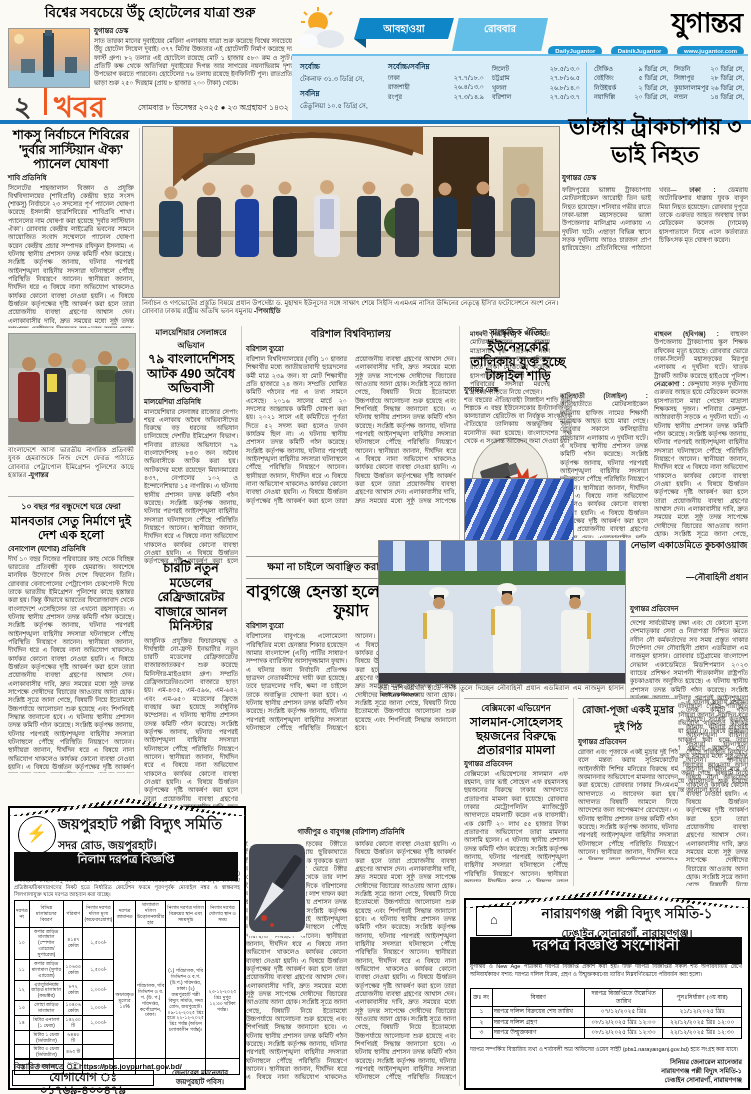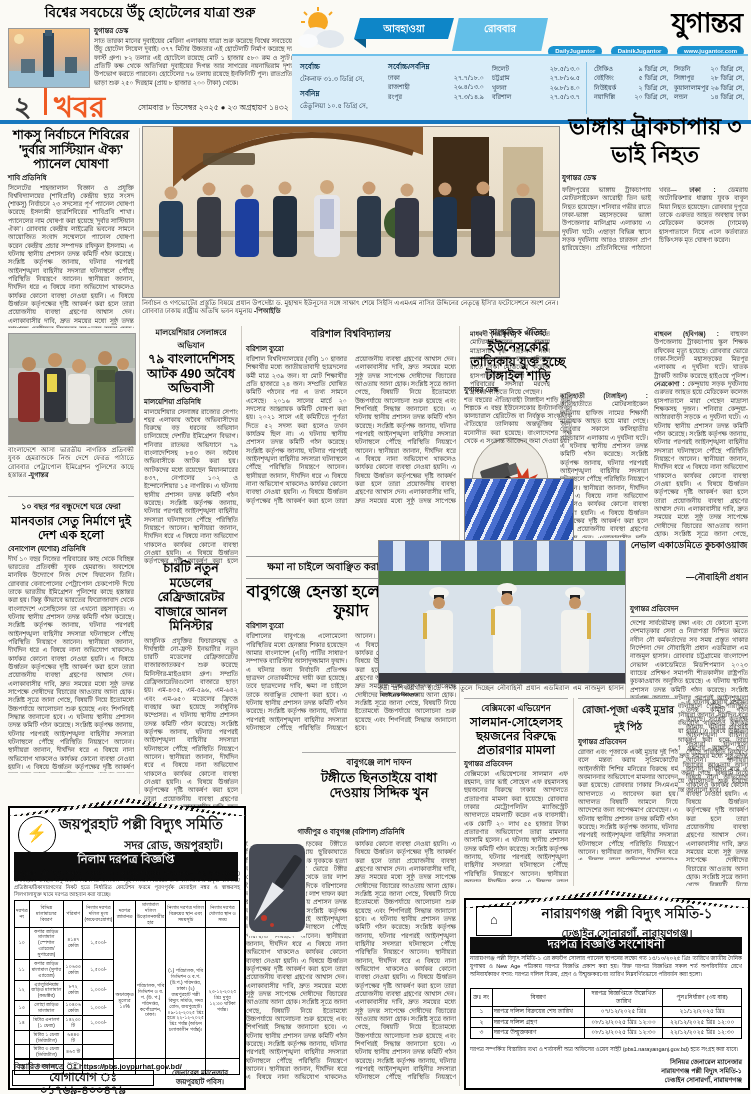--- a/index.html
+++ b/index.html
@@ -425,45 +425,41 @@
   </div>
 
   <div class="abs" style="left:578px;top:698px;width:42px;height:188px"></div>
   <div class="abs" style="left:578px;top:698px;width:100px;height:188px;background:#fbfaf5">
     <div class="kick" style="font-size:10px;border-top:1px solid #aaa;padding-top:3px">রোজা-পূজা একই মুদ্রার দুই পিঠ</div>
     <div class="by">যুগান্তর প্রতিবেদন</div>
     <div class="body" style="height:112px">রোজা এবং পূজাকে একই মুদ্রার দুই পিঠ বলে মন্তব্য করায় সুপ্রিমকোর্টের আইনজীবী শিশির মনিরের বিরুদ্ধে ধর্ম অবমাননার অভিযোগে মামলার আবেদন করা হয়েছে। রোববার ঢাকার সিএমএম আদালতে এ আবেদন করা হয়। আদালত বিষয়টি আমলে নিয়ে আদেশের জন্য অপেক্ষমাণ রেখেছেন। এ ঘটনায় স্থানীয় প্রশাসন তদন্ত কমিটি গঠন করেছে। সংশ্লিষ্ট কর্তৃপক্ষ জানায়, ঘটনার পরপরই আইনশৃঙ্খলা বাহিনীর সদস্যরা ঘটনাস্থলে পৌঁছে পরিস্থিতি নিয়ন্ত্রণে আনেন। স্থানীয়রা জানান, দীর্ঘদিন ধরে এ বিষয়ে নানা অভিযোগ থাকলেও কার্যকর কোনো ব্যবস্থা নেওয়া হয়নি। এ বিষয়ে ঊর্ধ্বতন কর্তৃপক্ষের দৃষ্টি আকর্ষণ করা হলে তারা প্রয়োজনীয় ব্যবস্থা গ্রহণের আশ্বাস দেন। এলাকাবাসীর দাবি, দ্রুত সময়ের মধ্যে সুষ্ঠু তদন্ত সাপেক্ষে দোষীদের বিচারের আওতায় আনা হোক। সংশ্লিষ্ট সূত্রে জানা গেছে, বিষয়টি নিয়ে ইতোমধ্যে উচ্চপর্যায়ে আলোচনা শুরু হয়েছে এবং শিগগিরই সিদ্ধান্ত জানানো হবে।</div>
   </div>
   <div class="abs body" style="left:686px;top:698px;width:62px;height:188px">এ ঘটনায় স্থানীয় প্রশাসন তদন্ত কমিটি গঠন করেছে। সংশ্লিষ্ট কর্তৃপক্ষ জানায়, ঘটনার পরপরই আইনশৃঙ্খলা বাহিনীর সদস্যরা ঘটনাস্থলে পৌঁছে পরিস্থিতি নিয়ন্ত্রণে আনেন। স্থানীয়রা জানান, দীর্ঘদিন ধরে এ বিষয়ে নানা অভিযোগ থাকলেও কার্যকর কোনো ব্যবস্থা নেওয়া হয়নি। এ বিষয়ে ঊর্ধ্বতন কর্তৃপক্ষের দৃষ্টি আকর্ষণ করা হলে তারা প্রয়োজনীয় ব্যবস্থা গ্রহণের আশ্বাস দেন। এলাকাবাসীর দাবি, দ্রুত সময়ের মধ্যে সুষ্ঠু তদন্ত সাপেক্ষে দোষীদের বিচারের আওতায় আনা হোক। সংশ্লিষ্ট সূত্রে জানা গেছে, বিষয়টি নিয়ে ইতোমধ্যে উচ্চপর্যায়ে আলোচনা শুরু হয়েছে এবং শিগগিরই সিদ্ধান্ত জানানো হবে।</div>
 
-  <div class="abs" style="left:302px;top:752px;width:154px;height:72px">
-    <div class="kick" style="font-size:8.5px;border-top:1px solid #aaa;padding-top:3px">বাবুগঞ্জে লাশ দাফন</div>
-    <div class="hl" style="font-size:13px">টঙ্গীতে ছিনতাইয়ে বাধা দেওয়ায় সিদ্দিক খুন</div>
-  </div>
   <div class="abs" style="left:246px;top:826px;width:210px;height:262px">
     <div class="by" style="text-align:center">গাজীপুর ও বাবুগঞ্জ (বরিশাল) প্রতিনিধি</div>
     <div class="body c2" style="height:246px;margin-top:2px">ঢাকা-ময়মনসিংহ মহাসড়কের টঙ্গীতে ছিনতাইয়ে বাধা দেওয়ায় ছুরিকাঘাতে সিদ্দিক রহমান নামের এক যুবককে হত্যা করা হয়েছে। রোববার ভোরে টঙ্গীর স্টেশন রোড এলাকা থেকে তার লাশ উদ্ধার করে পুলিশ। এদিকে বরিশালের বাবুগঞ্জে নিজ গ্রামে তার লাশ দাফন করা হয়েছে। এ ঘটনায় স্থানীয় প্রশাসন তদন্ত কমিটি গঠন করেছে। সংশ্লিষ্ট কর্তৃপক্ষ জানায়, ঘটনার পরপরই আইনশৃঙ্খলা বাহিনীর সদস্যরা ঘটনাস্থলে পৌঁছে পরিস্থিতি নিয়ন্ত্রণে আনেন। স্থানীয়রা জানান, দীর্ঘদিন ধরে এ বিষয়ে নানা অভিযোগ থাকলেও কার্যকর কোনো ব্যবস্থা নেওয়া হয়নি। এ বিষয়ে ঊর্ধ্বতন কর্তৃপক্ষের দৃষ্টি আকর্ষণ করা হলে তারা প্রয়োজনীয় ব্যবস্থা গ্রহণের আশ্বাস দেন। এলাকাবাসীর দাবি, দ্রুত সময়ের মধ্যে সুষ্ঠু তদন্ত সাপেক্ষে দোষীদের বিচারের আওতায় আনা হোক। সংশ্লিষ্ট সূত্রে জানা গেছে, বিষয়টি নিয়ে ইতোমধ্যে উচ্চপর্যায়ে আলোচনা শুরু হয়েছে এবং শিগগিরই সিদ্ধান্ত জানানো হবে। এ ঘটনায় স্থানীয় প্রশাসন তদন্ত কমিটি গঠন করেছে। সংশ্লিষ্ট কর্তৃপক্ষ জানায়, ঘটনার পরপরই আইনশৃঙ্খলা বাহিনীর সদস্যরা ঘটনাস্থলে পৌঁছে পরিস্থিতি নিয়ন্ত্রণে আনেন। স্থানীয়রা জানান, দীর্ঘদিন ধরে এ বিষয়ে নানা অভিযোগ থাকলেও কার্যকর কোনো ব্যবস্থা নেওয়া হয়নি। এ বিষয়ে ঊর্ধ্বতন কর্তৃপক্ষের দৃষ্টি আকর্ষণ করা হলে তারা প্রয়োজনীয় ব্যবস্থা গ্রহণের আশ্বাস দেন। এলাকাবাসীর দাবি, দ্রুত সময়ের মধ্যে সুষ্ঠু তদন্ত সাপেক্ষে দোষীদের বিচারের আওতায় আনা হোক। সংশ্লিষ্ট সূত্রে জানা গেছে, বিষয়টি নিয়ে ইতোমধ্যে উচ্চপর্যায়ে আলোচনা শুরু হয়েছে এবং শিগগিরই সিদ্ধান্ত জানানো হবে। এ ঘটনায় স্থানীয় প্রশাসন তদন্ত কমিটি গঠন করেছে। সংশ্লিষ্ট কর্তৃপক্ষ জানায়, ঘটনার পরপরই আইনশৃঙ্খলা বাহিনীর সদস্যরা ঘটনাস্থলে পৌঁছে পরিস্থিতি নিয়ন্ত্রণে আনেন। স্থানীয়রা জানান, দীর্ঘদিন ধরে এ বিষয়ে নানা অভিযোগ থাকলেও কার্যকর কোনো ব্যবস্থা নেওয়া হয়নি। এ বিষয়ে ঊর্ধ্বতন কর্তৃপক্ষের দৃষ্টি আকর্ষণ করা হলে তারা প্রয়োজনীয় ব্যবস্থা গ্রহণের আশ্বাস দেন। এলাকাবাসীর দাবি, দ্রুত সময়ের মধ্যে সুষ্ঠু তদন্ত সাপেক্ষে দোষীদের বিচারের আওতায় আনা হোক। সংশ্লিষ্ট সূত্রে জানা গেছে, বিষয়টি নিয়ে ইতোমধ্যে উচ্চপর্যায়ে আলোচনা শুরু হয়েছে এবং শিগগিরই সিদ্ধান্ত জানানো হবে। এ ঘটনায় স্থানীয় প্রশাসন তদন্ত কমিটি গঠন করেছে। সংশ্লিষ্ট কর্তৃপক্ষ জানায়, ঘটনার পরপরই আইনশৃঙ্খলা বাহিনীর সদস্যরা ঘটনাস্থলে পৌঁছে পরিস্থিতি নিয়ন্ত্রণে আনেন। স্থানীয়রা জানান, দীর্ঘদিন ধরে এ বিষয়ে নানা অভিযোগ থাকলেও কার্যকর কোনো ব্যবস্থা নেওয়া হয়নি। এ বিষয়ে ঊর্ধ্বতন কর্তৃপক্ষের দৃষ্টি আকর্ষণ করা হলে তারা প্রয়োজনীয় ব্যবস্থা গ্রহণের আশ্বাস দেন। এলাকাবাসীর দাবি, দ্রুত সময়ের মধ্যে সুষ্ঠু তদন্ত সাপেক্ষে দোষীদের বিচারের আওতায় আনা হোক। সংশ্লিষ্ট সূত্রে জানা গেছে, বিষয়টি নিয়ে ইতোমধ্যে উচ্চপর্যায়ে আলোচনা শুরু হয়েছে এবং শিগগিরই সিদ্ধান্ত জানানো হবে।</div>
   </div>
 
   <div class="abs" style="left:248px;top:840px;width:58px;height:96px;background:#fbfaf5">
     <svg width="58" height="96">
       <rect x="1" y="4" width="56" height="88" rx="8" fill="#474b55"></rect>
       <g transform="rotate(35 29 48)">
           <rect x="24" y="10" width="10" height="36" rx="3" fill="#2a2d33"></rect>
           <polygon points="22,46 36,46 29,88" fill="#e8eaee"></polygon>
         </g>
       <circle cx="16" cy="78" r="3" fill="#c0392b"></circle>
         <circle cx="24" cy="85" r="2" fill="#c0392b"></circle>
     </svg>
   </div>
 
   <div class="adbox" style="left:8px;top:806px;width:234px;height:280px">
     <div class="roof"></div>
     <div class="abs" style="left:8px;top:8px;width:36px;height:36px;border:1.5px solid #000;border-radius:50%;text-align:center;line-height:34px;font-size:17px">⚡</div>
-    <div class="abs" style="left:33px;top:5px;width:180px;text-align:right">
+    <div class="abs" style="left:48px;top:5px;width:180px;text-align:left">
       <div style="font-size:14.5px;font-weight:bold">জয়পুরহাট পল্লী বিদ্যুৎ সমিতি</div>
       <div style="font-size:11px;font-weight:bold">সদর রোড, জয়পুরহাট।</div>
     </div>
     <div class="adbar abs" style="left:4px;top:44px;width:224px;height:29px;font-size:11.5px;line-height:15px">নিলাম দরপত্র বিজ্ঞপ্তি</div>
     <div class="abs" style="left:4px;top:62px;width:226px;font-size:5.3px;line-height:1.35;text-align:justify">জয়পুরহাট পল্লী বিদ্যুৎ সমিতির পরিচালন ও রক্ষণাবেক্ষণ (ট্যুরের ২০২২-২০২৩ এবং ২০২৩-২০২৪) অর্থবছরের ব্যবহার অনুপযোগী নিম্নবর্ণিত মালামাল সমূহ নিলামে বিক্রয়ের জন্য বাংলাদেশের প্রকৃত ব্যবসায়ী/প্রতিষ্ঠান/ঠিকাদারগণের নিকট হতে নির্ধারিত কোটেশন ফরমে পূরণপূর্বক মোবাইল নম্বর ও স্বাক্ষরসহ সিলগালাযুক্ত খামে দরপত্র আহবান করা যাচ্ছে।</div>
     <div class="abs" style="left:4px;top:92px;width:226px;height:156px">
       <table class="adt" style="font-size:4.7px">
         <tbody>
             <tr style="font-weight:bold">
           <th style="width:6%">দরপত্র নং</th>
@@ -538,21 +534,21 @@
     </div>
   </div>
 
   <div class="adbox" style="left:464px;top:898px;width:282px;height:188px">
     <div class="roof"></div>
     <div class="abs" style="left:10px;top:6px;width:34px;height:28px;border:1.5px solid #000;text-align:center;line-height:26px;font-size:13px">⌂</div>
     <div class="abs" style="left:50px;top:3px;width:222px;text-align:center">
       <div style="font-size:13.5px;font-weight:bold">নারায়ণগঞ্জ পল্লী বিদ্যুৎ সমিতি-১</div>
       <div style="font-size:10.5px;font-weight:bold">ঢেঙাইন,সোনারগাঁ, নারায়ণগঞ্জ।</div>
     </div>
-    <div class="adbar abs" style="left:4px;top:37px;width:272px;height:17px;font-size:12px;line-height:15px">দরপত্র বিজ্ঞপ্তি সংশোধনী</div>
+    <div class="adbar abs" style="left:4px;top:37px;width:272px;height:27px;font-size:15px;line-height:15px">দরপত্র বিজ্ঞপ্তি সংশোধনী</div>
     <div class="abs" style="left:4px;top:55px;width:272px;font-size:5.6px;line-height:1.4;text-align:justify">নারায়ণগঞ্জ পল্লী বিদ্যুৎ সমিতি-১ এর রুফটপ সোলার প্যানেল স্থাপনের লক্ষ্যে গত ১৫/১০/২০২৫ খ্রিঃ তারিখে জাতীয় দৈনিক যুগান্তর ও New Age পত্রিকায় দরপত্র বিজ্ঞপ্তি প্রকাশ করা হয়। উক্ত দরপত্র বিজ্ঞপ্তির সকল শর্ত অপরিবর্তিত রেখে অনিবার্যকারণ বশত: দরপত্র দলিল বিক্রয়, গ্রহণ ও উন্মুক্তকরণের তারিখ নিম্নবর্ণিতভাবে পরিবর্তন করা হলো।</div>
     <div class="abs" style="left:4px;top:88px;width:272px">
       <table class="adt" style="font-size:6px">
         <tbody>
             <tr style="font-weight:bold">
           <th style="width:8%">ক্রঃ নং</th>
           <th style="width:34%">বিবরণ</th>
           <th style="width:29%">দরপত্র বিজ্ঞপ্তিতে উল্লেখিত তারিখ</th>
           <th style="width:29%">পুনঃনির্ধারণ (৩য় বার)</th>
         </tr>

